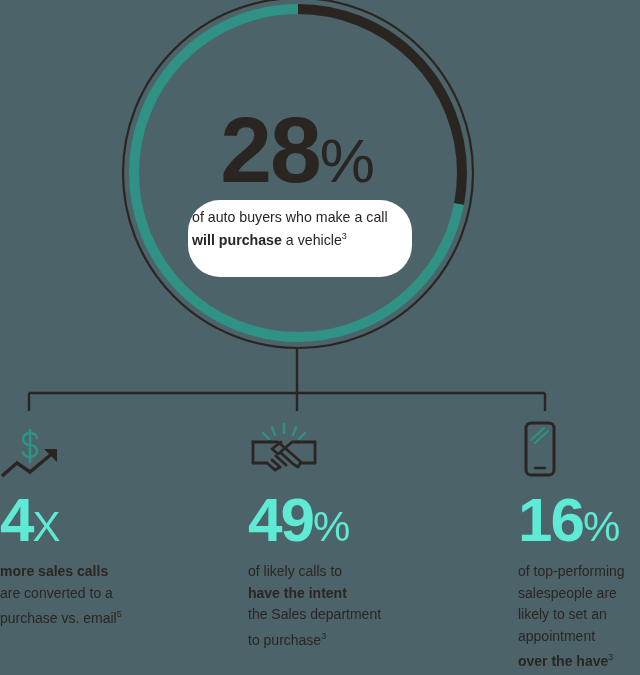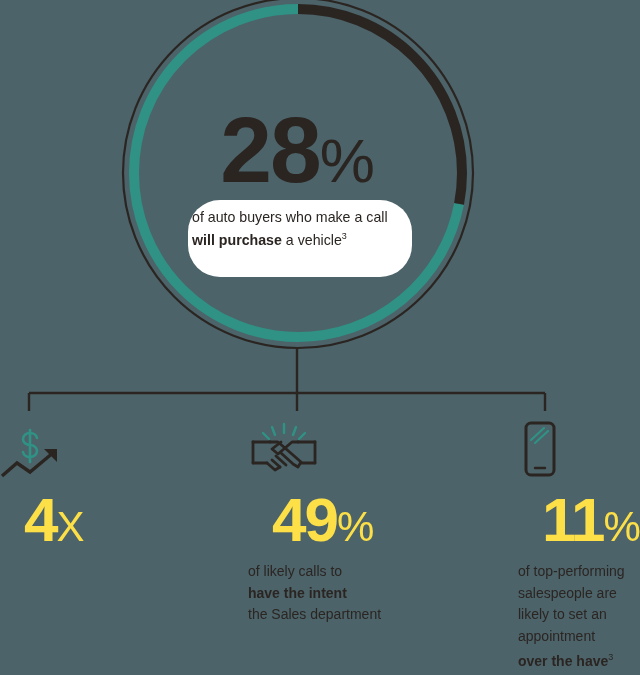--- a/index.html
+++ b/index.html
@@ -106,23 +106,22 @@
   .icon-box {
     height: 62px;
     display: flex;
     align-items: flex-end;
   }
   .icon-box svg { display: block; }
 
   .stat-line {
     margin-top: 9px;
     line-height: 1;
-    color: #fde047;
+    color: #5eead4;
     white-space: nowrap;
-    margin-left: 24px;
   }
   .stat-line .num {
     font-size: 62px;
     font-weight: 700;
     letter-spacing: -2px;
   }
   .stat-line .unit {
     font-size: 42px;
     font-weight: 300;
     letter-spacing: -1px;
@@ -184,20 +183,25 @@
             <path d="M37 14 a7 6 0 0 0 -7 -5 a7 6 0 0 0 0 12 a7 6 0 0 1 0 12 a7 6 0 0 1 -7 -5"></path>
           </g>
           <g fill="none" stroke="#2b2522" stroke-width="3.4" stroke-linejoin="miter" stroke-linecap="butt">
             <path d="M2 52 L17 39 L30 48 L54 28"></path>
           </g>
           <path d="M44 25 L57 25 L57 38 Z" fill="#2b2522"></path>
         </svg>
       </div>
       <div class="stat-line">
         <span class="num">4</span><span class="unit">X</span>
+      </div>
+      <div class="desc">
+        <span class="ln"><b>more sales calls</b></span>
+        <span class="ln">are converted to a</span>
+        <span class="ln"><span>purchase vs. email</span><sup>5</sup></span>
       </div>
     </div>
 
     <div class="col col-1">
       <div class="icon-box">
         <svg width="72" height="58" viewBox="0 0 72 58">
           <g stroke="#2f9285" stroke-width="2.4" stroke-linecap="round" fill="none">
             <path d="M36 2 L36 11"></path>
             <path d="M24 5 L27 13"></path>
             <path d="M48 5 L45 13"></path>
@@ -221,36 +225,37 @@
           </g>
         </svg>
       </div>
       <div class="stat-line">
         <span class="num">49</span><span class="unit">%</span>
       </div>
       <div class="desc">
         <span class="ln">of likely calls to</span>
         <span class="ln"><b>have the intent</b></span>
         <span class="ln">the Sales department</span>
+        <span class="ln"><span>to purchase</span><sup>3</sup></span>
       </div>
     </div>
 
     <div class="col col-2">
       <div class="icon-box">
         <svg width="44" height="62" viewBox="0 0 44 62">
           <rect x="8" y="5" width="28" height="52" rx="5" ry="5" fill="none" stroke="#2b2522" stroke-width="3"></rect>
           <g stroke="#2f9285" stroke-width="2.2" stroke-linecap="round">
             <path d="M13 22 L26 10"></path>
             <path d="M17 25 L30 13"></path>
           </g>
           <path d="M17 50 L27 50" stroke="#2b2522" stroke-width="2.4" stroke-linecap="round"></path>
         </svg>
       </div>
       <div class="stat-line">
-        <span class="num">11</span><span class="unit">%</span>
+        <span class="num">16</span><span class="unit">%</span>
       </div>
       <div class="desc">
         <span class="ln">of top-performing</span>
         <span class="ln">salespeople are</span>
         <span class="ln">likely to set an</span>
         <span class="ln">appointment</span>
         <span class="ln"><b>over the have</b><sup>3</sup></span>
       </div>
     </div>
 

